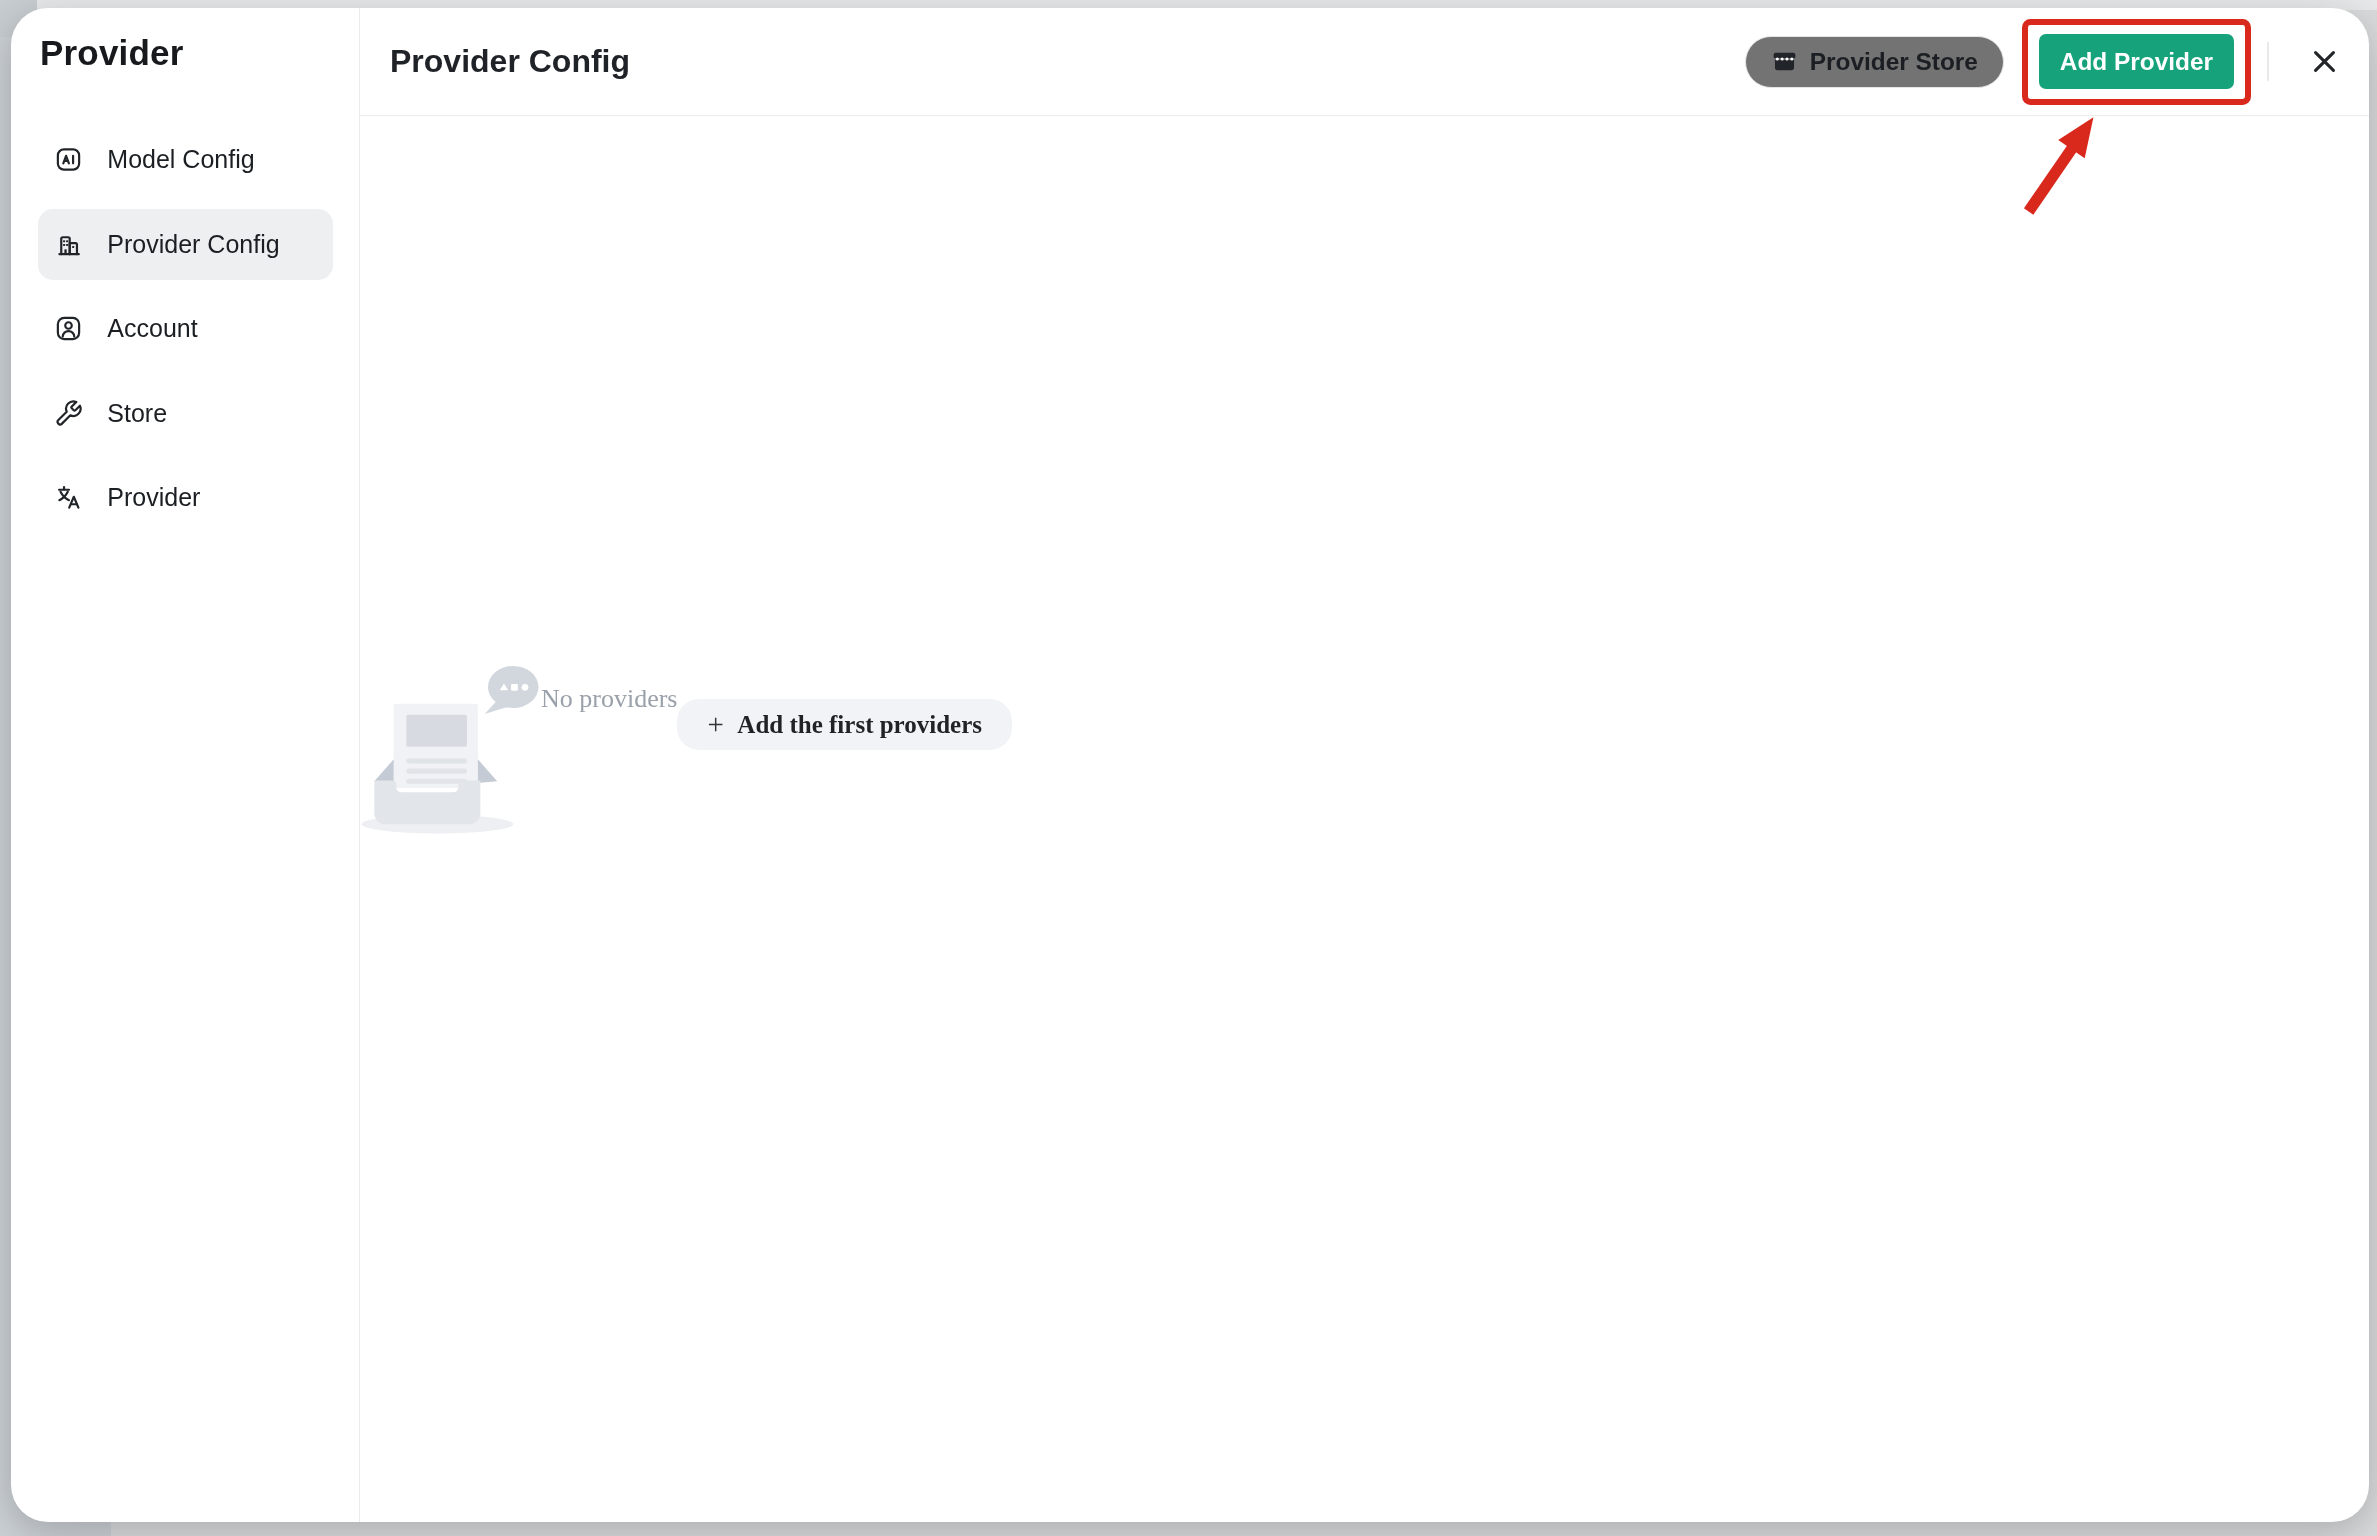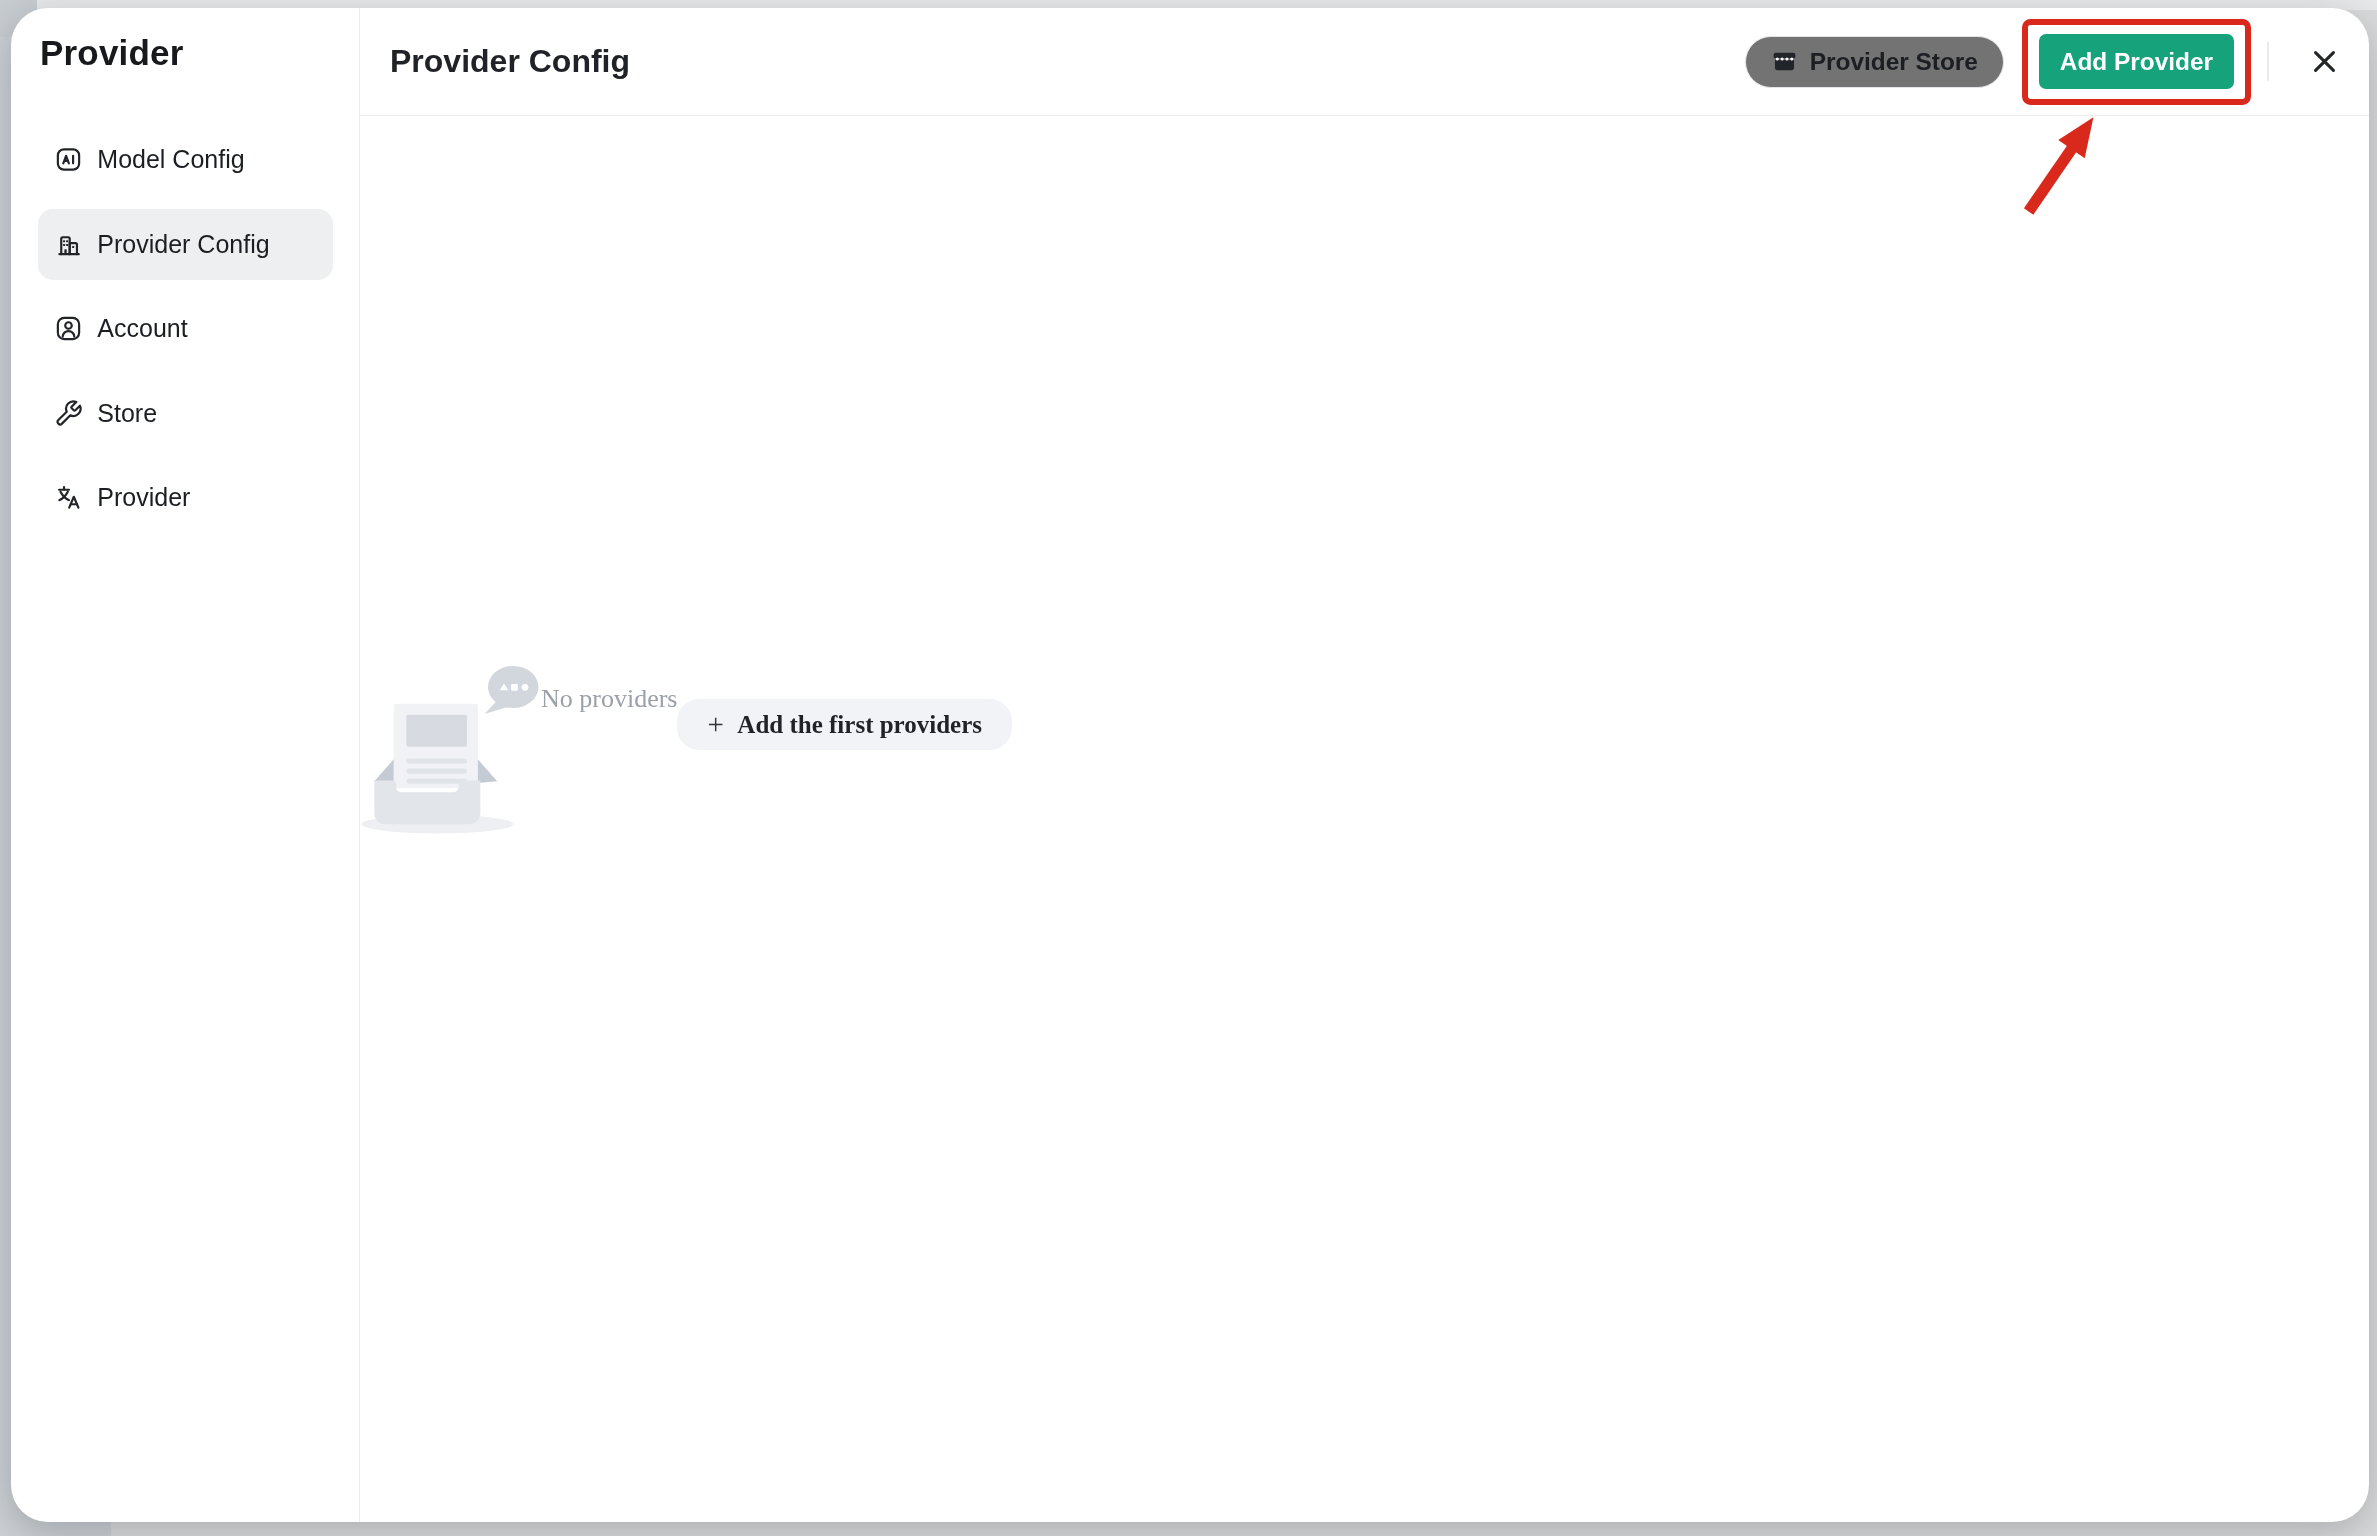--- a/index.html
+++ b/index.html
@@ -17,21 +17,21 @@
     display:flex; overflow:hidden; }
 
   
   .sidebar { width:349px; flex:0 0 349px; border-right:1.3px solid #ececee; padding:25px 0 0 29px; }
   .settings-title { font-size:35px; font-weight:700; color:#17191c; letter-spacing:0.2px; }
   .nav { margin-top:51px; display:flex; flex-direction:column; gap:13.5px; }
   .nav-item { width:295px; height:71px; margin-left:-1.7px; border-radius:15px;
     display:flex; align-items:center; padding-left:16px; cursor:pointer; }
   .nav-item.selected { background:#eeeff1; }
   .nav-item .nicon { width:29px; height:29px; flex:0 0 29px; display:flex; align-items:center; justify-content:center; }
-  .nav-item .nlabel { margin-left:14px; font-size:25px; font-weight:500; color:#1b1e22; }
+  .nav-item .nlabel { margin-left:24px; font-size:25px; font-weight:500; color:#1b1e22; }
 
   
   .main { flex:1; display:flex; flex-direction:column; position:relative; }
   .main-header { height:108px; flex:0 0 108px; border-bottom:1.3px solid #ededee;
     display:flex; align-items:center; padding:0 25px 0 30px; }
   .page-title { font-size:32px; font-weight:700; color:#1f2227; }
   .spacer { flex:1; }
 
   .store-btn { height:52px; border:1.3px solid #e3e5e8; border-radius:26px; background:#737373;
     display:flex; align-items:center; padding:0 25px; gap:11.8px; cursor:pointer; }

